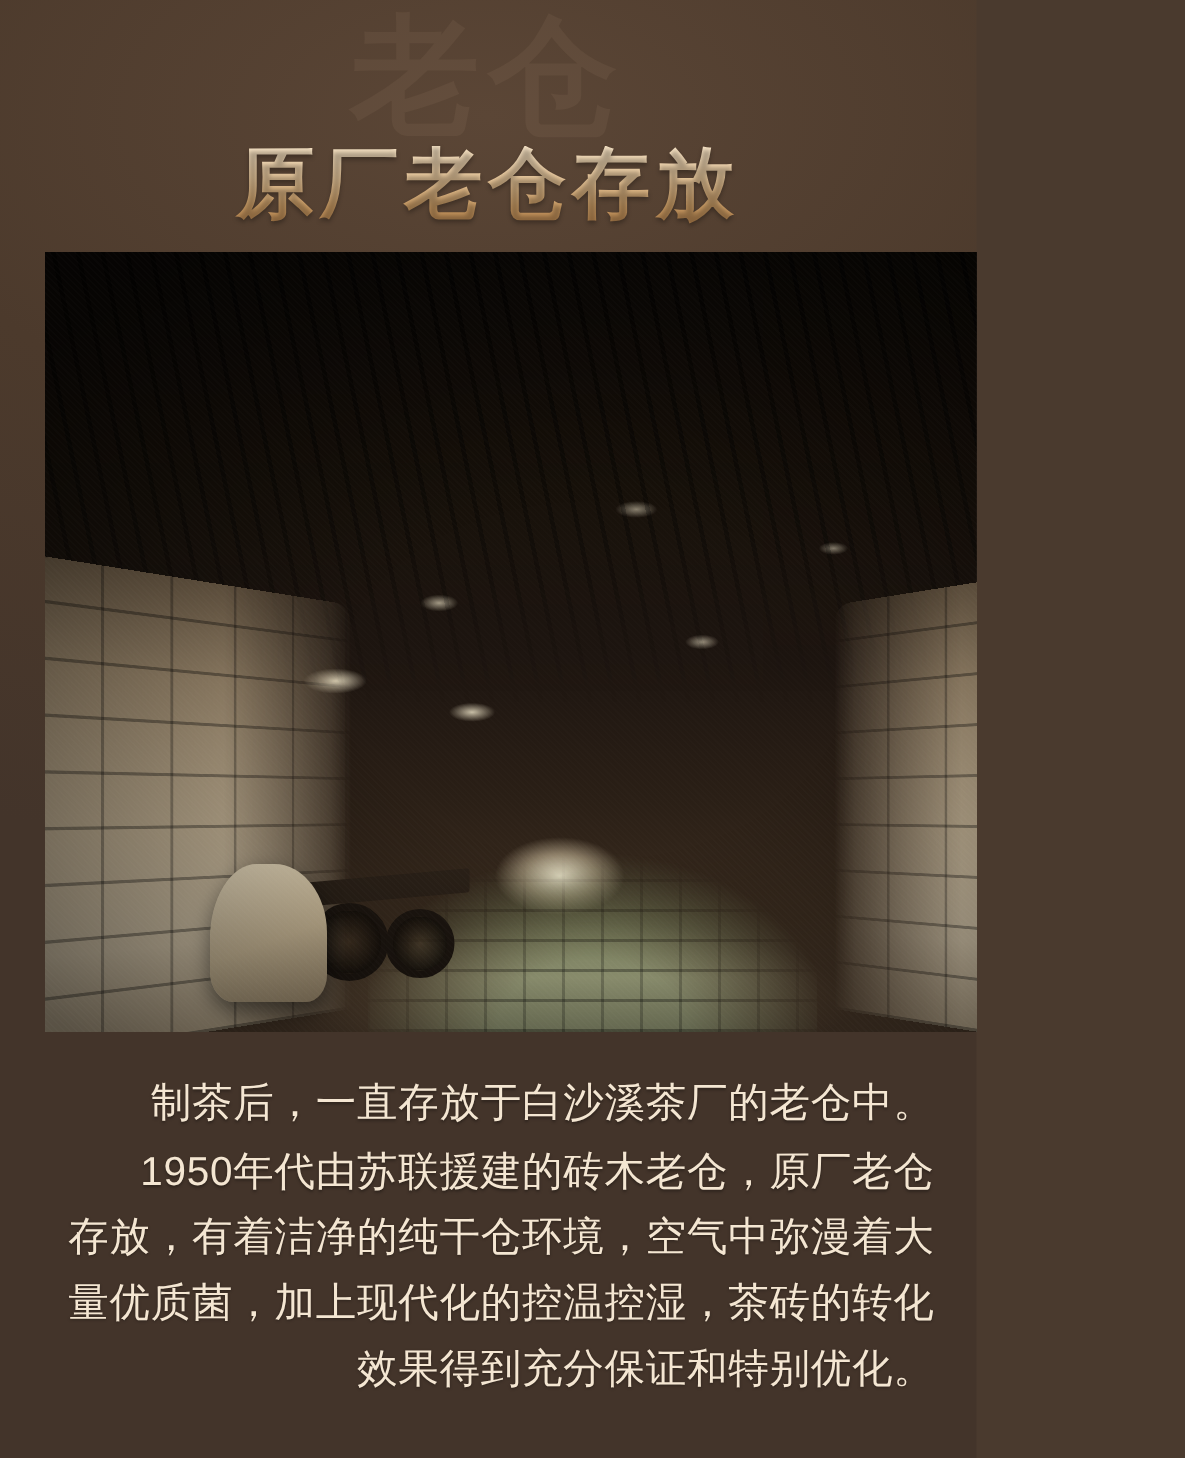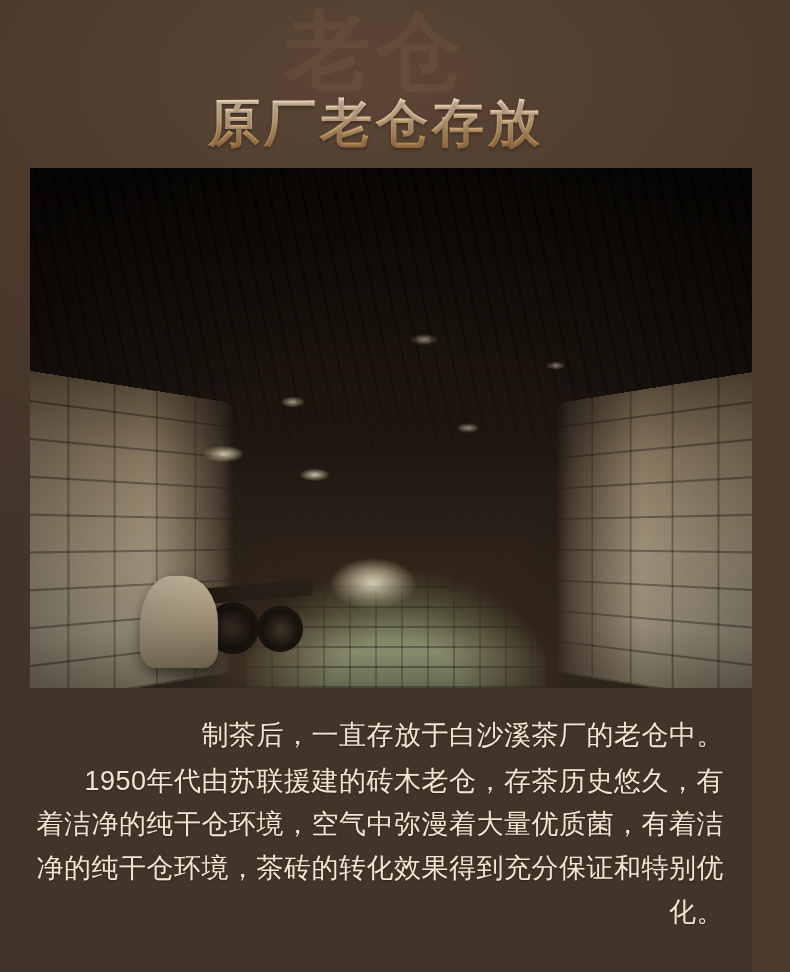--- a/index.html
+++ b/index.html
@@ -8,21 +8,21 @@
   }
   body {
     width: 790px;
     height: 972px;
     background: #4a3a2e;
     font-family: "Liberation Sans", sans-serif;
     overflow: hidden;
   }
   .page {
     position: relative;
-    width: 752px;
+    width: 651px;
     height: 972px;
     background:
       radial-gradient(ellipse 900px 500px at 50% 8%, #5b4636 0%, #4c3a2c 45%, #43342a 100%);
     overflow: hidden;
   }
 
   
   .header {
     position: relative;
     height: 168px;
@@ -222,16 +222,16 @@
         <div class="cart-wheel w2"></div>
       </div>
       <div class="cart-bag"></div>
       <div class="photo-vignette"></div>
       <div class="photo-grain"></div>
     </div>
   </div>
 
   <div class="body-text">
     <p>制茶后，一直存放于白沙溪茶厂的老仓中。</p>
-    <p>1950年代由苏联援建的砖木老仓，存茶历史悠久，有着洁净的纯干仓环境，空气中弥漫着大量优质菌，有着洁净的纯干仓环境，茶砖的转化效果得到充分保证和特别优化。</p>
+    <p>1950年代由苏联援建的砖木老仓，原厂老仓存放，有着洁净的纯干仓环境，空气中弥漫着大量优质菌，加上现代化的控温控湿，茶砖的转化效果得到充分保证和特别优化。</p>
   </div>
 
 </div>
 
 </body></html>

